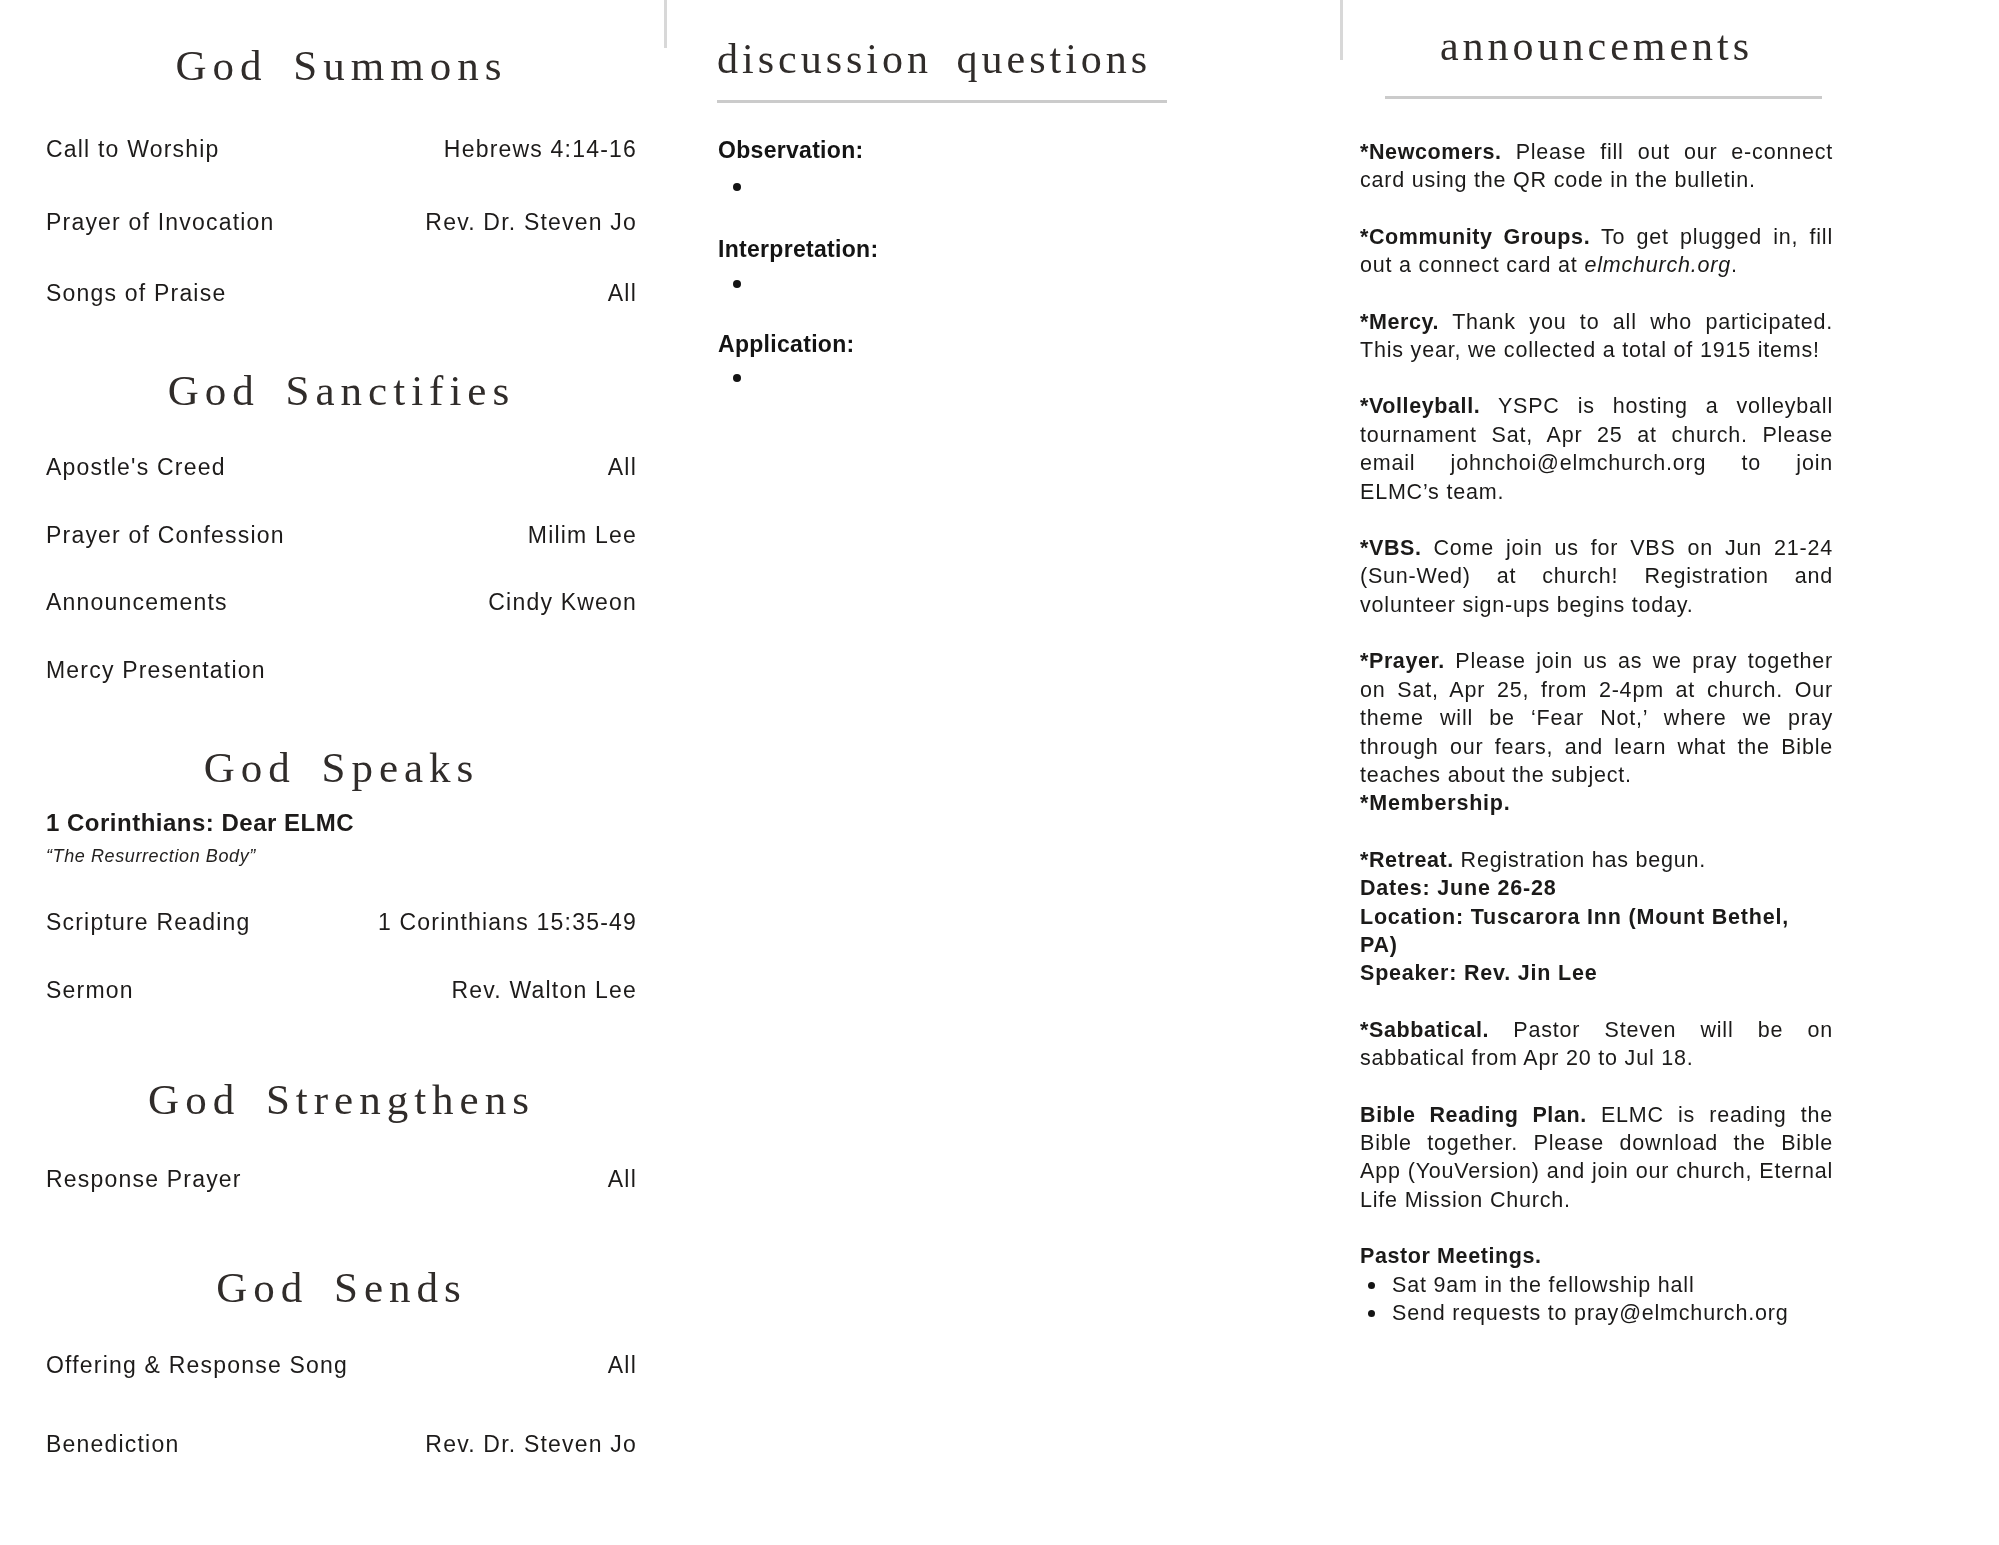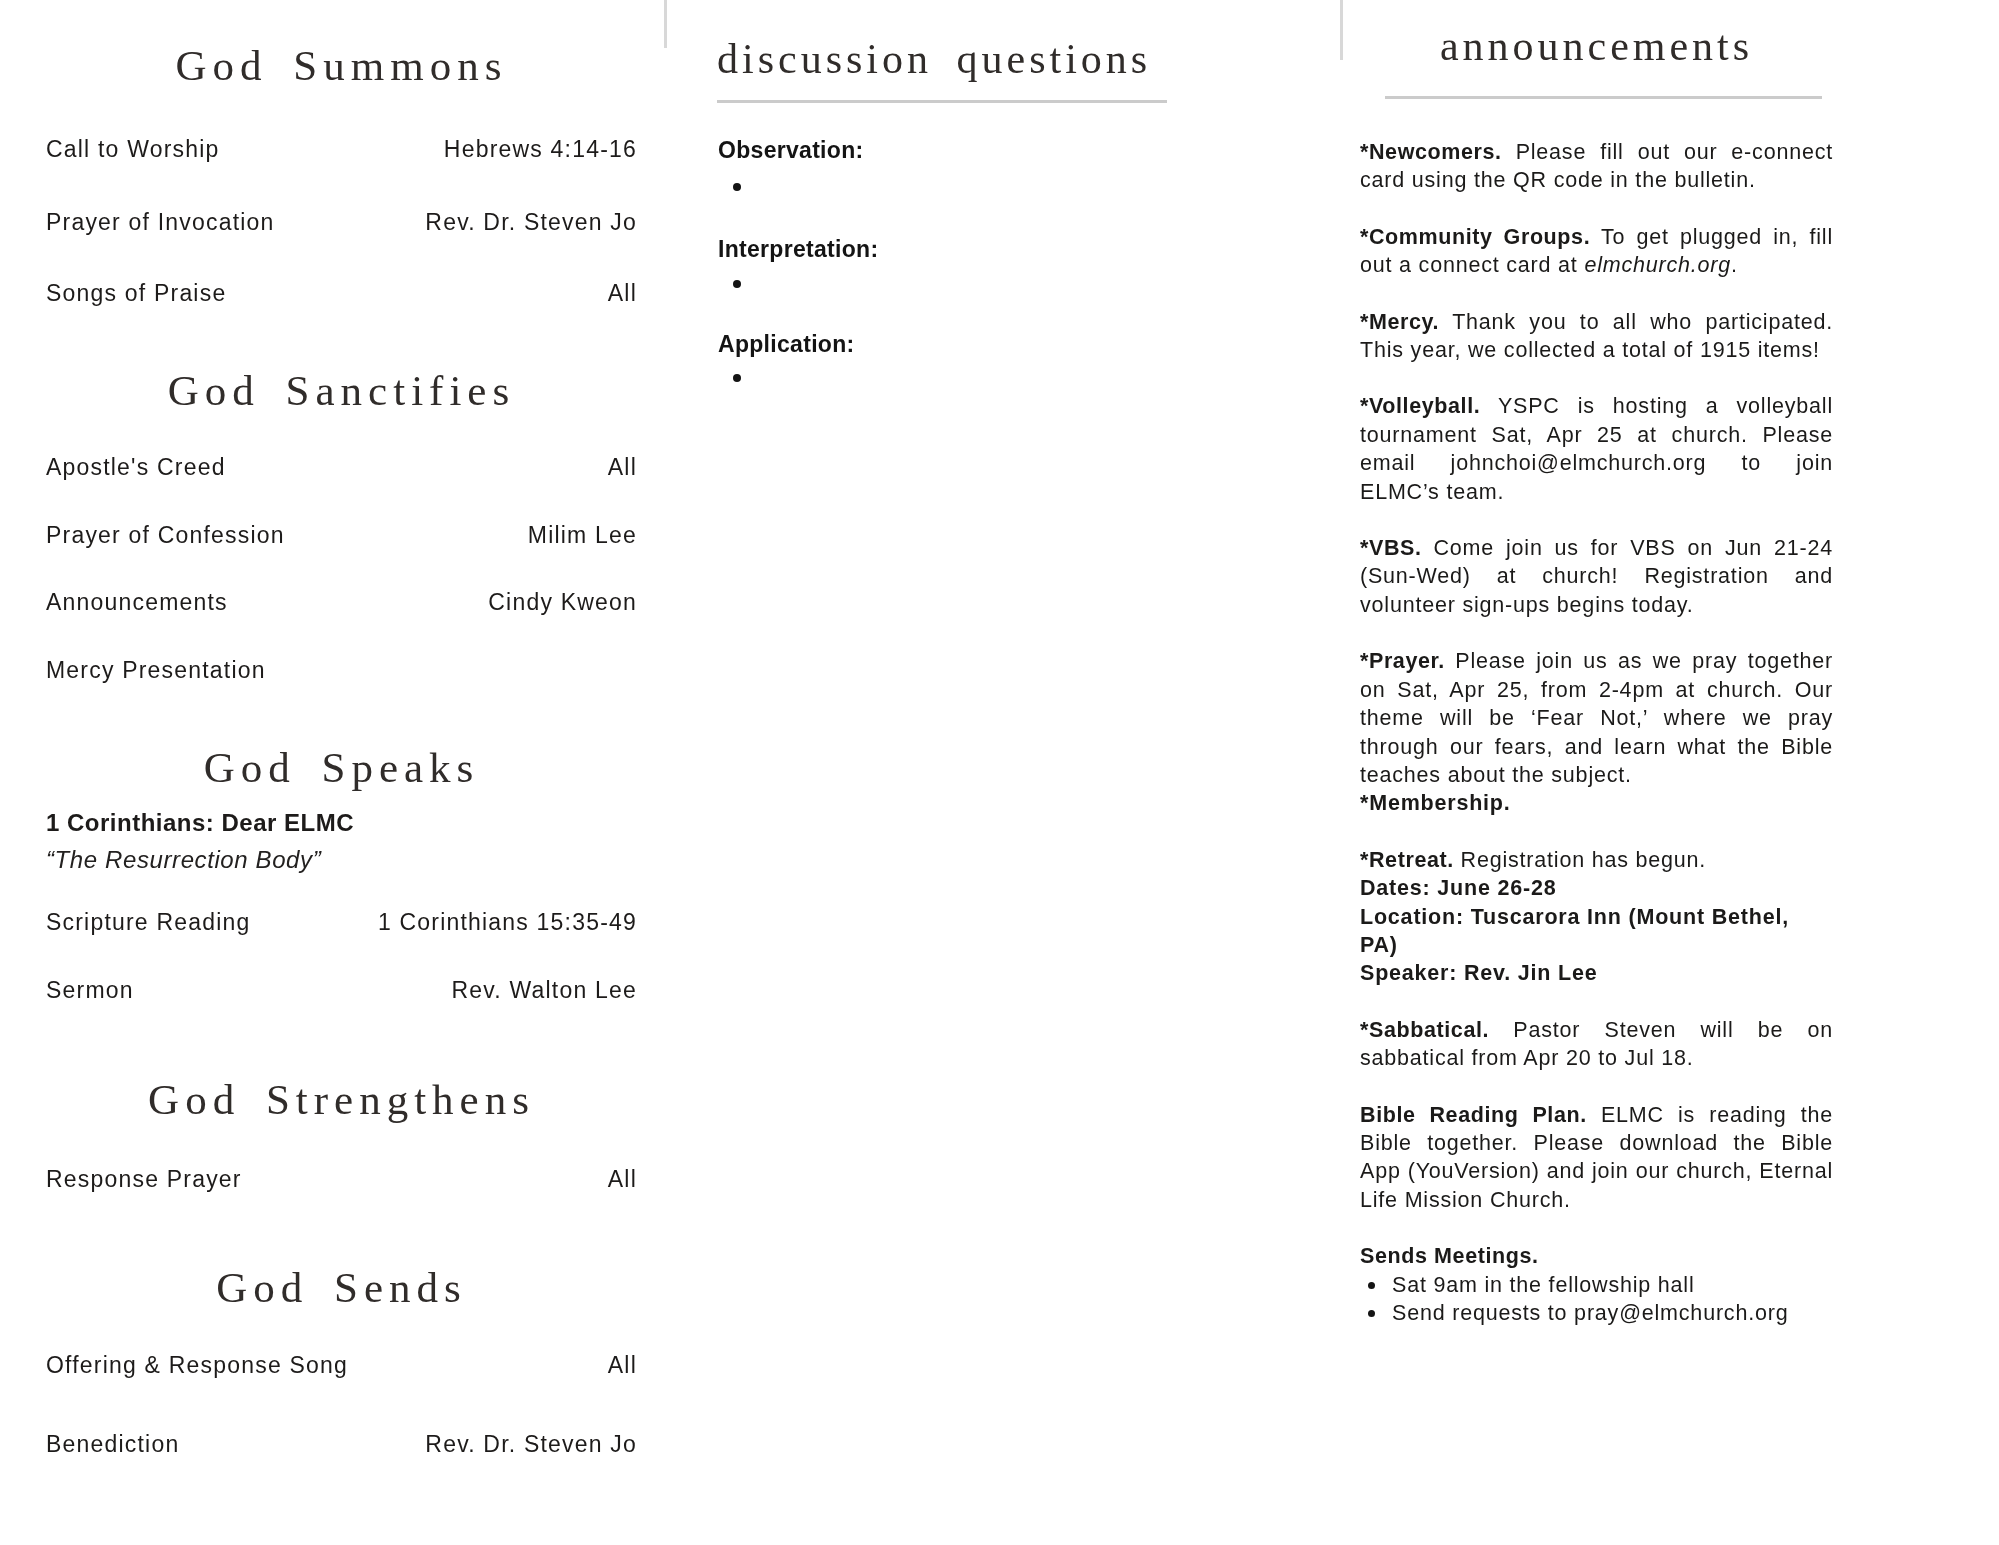--- a/index.html
+++ b/index.html
@@ -22,21 +22,21 @@
     font-family:"Liberation Serif","DejaVu Serif",serif;font-weight:400;
     font-size:43px;line-height:1.2;letter-spacing:6px;word-spacing:9px;color:#302c2a;
   }
   .lrow{
     position:absolute;left:46px;width:591px;display:flex;justify-content:space-between;
     font-size:23px;line-height:1.2;letter-spacing:1.2px;color:#1d1b1a;white-space:nowrap;
   }
   .lrow .val{text-align:right;}
   .lsub{position:absolute;left:46px;width:591px;line-height:1.2;}
   .lsub.bold{font-weight:bold;font-size:24px;letter-spacing:.5px;}
-  .lsub.italic{font-style:italic;font-size:24px;letter-spacing:.6px;color:#232120;}
+  .lsub.italic{font-style:italic;font-size:18px;letter-spacing:.6px;color:#232120;}
 
   
   .mtitle{
     position:absolute;left:717px;top:34px;width:450px;margin:0;text-align:left;
     font-family:"Liberation Serif","DejaVu Serif",serif;font-weight:400;
     font-size:42px;line-height:1.2;letter-spacing:4px;word-spacing:10px;color:#302c2a;white-space:nowrap;
   }
   .mlabel{
     position:absolute;left:718px;font-weight:bold;font-size:23px;line-height:1.2;
     letter-spacing:.3px;color:#141414;
@@ -193,21 +193,21 @@
       <b>*Sabbatical.</b>
       <span>Pastor Steven will be on sabbatical from Apr 20 to Jul 18.</span>
     </p>
 
     <p class="ann">
       <b>Bible Reading Plan.</b>
       <span>ELMC is reading the Bible together. Please download the Bible App (YouVersion) and join our church, Eternal Life Mission Church.</span>
     </p>
 
     <p class="ann">
-      <b>Sends Meetings.</b>
+      <b>Pastor Meetings.</b>
     </p>
     <ul class="pm" style="margin-top:-28px">
       <li>Sat 9am in the fellowship hall</li>
       <li>Send requests to pray@elmchurch.org</li>
     </ul>
 
   </div>
 </div>
 
 </body></html>

